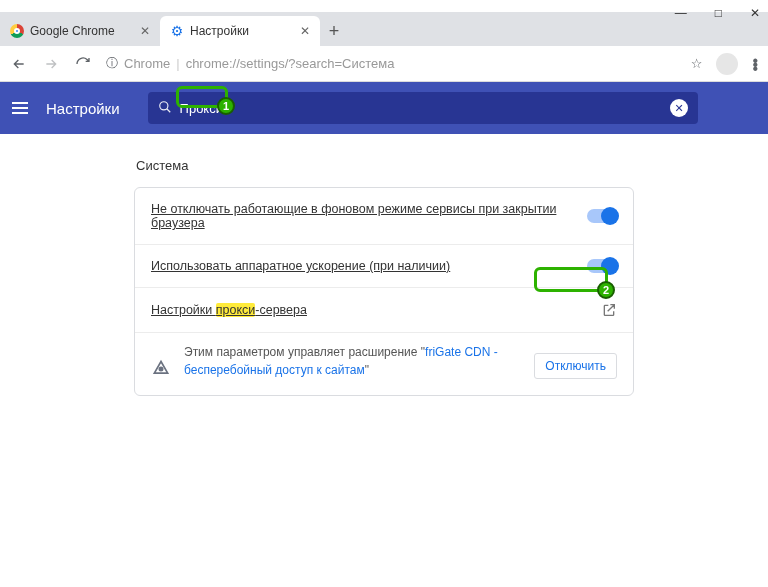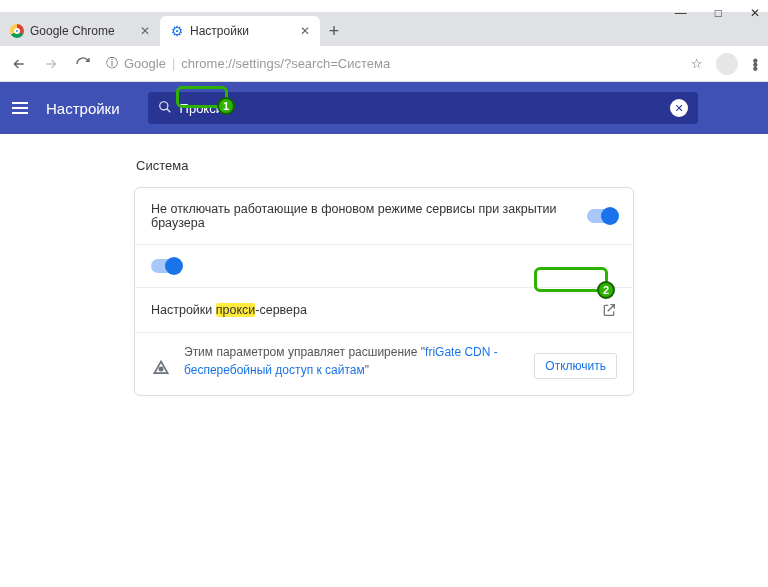--- a/index.html
+++ b/index.html
@@ -40,21 +40,21 @@
 .searchbox .sicon { margin-right: 8px; opacity: .9; }
 .searchbox input { flex: 1; border: none; background: transparent; color: #fff; font-size: 13px; outline: none; }
 .searchbox .clear { width: 18px; height: 18px; background: #fff; color: #283593; border-radius: 50%; display: flex; align-items: center; justify-content: center; font-size: 11px; cursor: pointer; }
 .toolbar .spacer-right { width: 40px; }
 
 .content { padding: 20px 0; display: flex; flex-direction: column; align-items: center; }
 .section-title { width: 500px; color: #333; font-size: 13px; font-weight: 500; margin: 4px 0 14px 4px; }
 .card { width: 500px; border: 1px solid #dadce0; border-radius: 6px; background: #fff; }
 .row { padding: 14px 16px; display: flex; align-items: center; border-bottom: 1px solid #ececec; }
 .row:last-child { border-bottom: none; }
-.row .label { flex: 1; font-size: 12.5px; color: #333; }
+.row .label { flex: 1; font-size: 12.5px; color: #333; text-decoration: underline; }
 .row .ext-icn { width: 16px; height: 16px; display: flex; align-items: center; justify-content: center; color: #777; }
 
 .toggle { width: 30px; height: 14px; background: #a8c7fa; border-radius: 8px; position: relative; cursor: pointer; }
 .toggle::after { content: ""; position: absolute; right: -2px; top: -2px; width: 18px; height: 18px; background: #1a73e8; border-radius: 50%; }
 
 .subrow { padding: 10px 16px 16px 16px; display: flex; align-items: flex-end; gap: 13px; }
 .ext-logo { width: 20px; height: 20px; color: #6b7280; margin-top: 2px; }
 .subrow .text { flex: 1; font-size: 12px; color: #555; line-height: 1.5; }
 .subrow .text a { color: #1a73e8; text-decoration: none; }
 .disable-btn { border: 1px solid #dadce0; background: #fff; color: #1a73e8; font-size: 12px; padding: 5px 10px; border-radius: 3px; cursor: pointer; margin-left: 20px; }
@@ -100,21 +100,21 @@
         <path d="M5 12h14M13 6l6 6-6 6"></path>
       </svg>
   </div>
   <div class="navbtn">
     <svg width="16" height="16" viewBox="0 0 24 24" fill="none" stroke="currentColor" stroke-width="2">
         <path d="M3 12a9 9 0 0 1 15-6.7L21 8M21 3v5h-5"></path>
       </svg>
   </div>
   <div class="addrfield">
     <span class="lock">ⓘ</span>
-    <span class="prefix">Google</span>
+    <span class="prefix">Chrome</span>
     <span style="color:#ccc">|</span>
     <span class="path">chrome://settings/?search=Система</span>
   </div>
   <div class="addr-right">
     <span class="star">☆</span>
     <div class="avatar"></div>
     <div class="menu">
         <span>•</span>
         <span>•</span>
         <span>•</span>
@@ -143,20 +143,21 @@
 </div>
 
 <div class="content">
   <div class="section-title">Система</div>
   <div class="card">
     <div class="row">
       <div class="label">Не отключать работающие в фоновом режиме сервисы при закрытии браузера</div>
       <div class="toggle"></div>
     </div>
     <div class="row">
+      <div class="label">Использовать аппаратное ускорение (при наличии)</div>
       <div class="toggle"></div>
     </div>
     <div class="row">
       <div class="label">
         <span>Настройки </span><span class="highlight">прокси</span><span>-сервера</span>
       </div>
       <div class="ext-icn">
         <svg width="16" height="16" viewBox="0 0 24 24" fill="none" stroke="currentColor" stroke-width="2">
             <path d="M14 4h6v6M20 4L10 14M19 14v5a1 1 0 0 1-1 1H6a1 1 0 0 1-1-1V6a1 1 0 0 1 1-1h5"></path>
           </svg>

